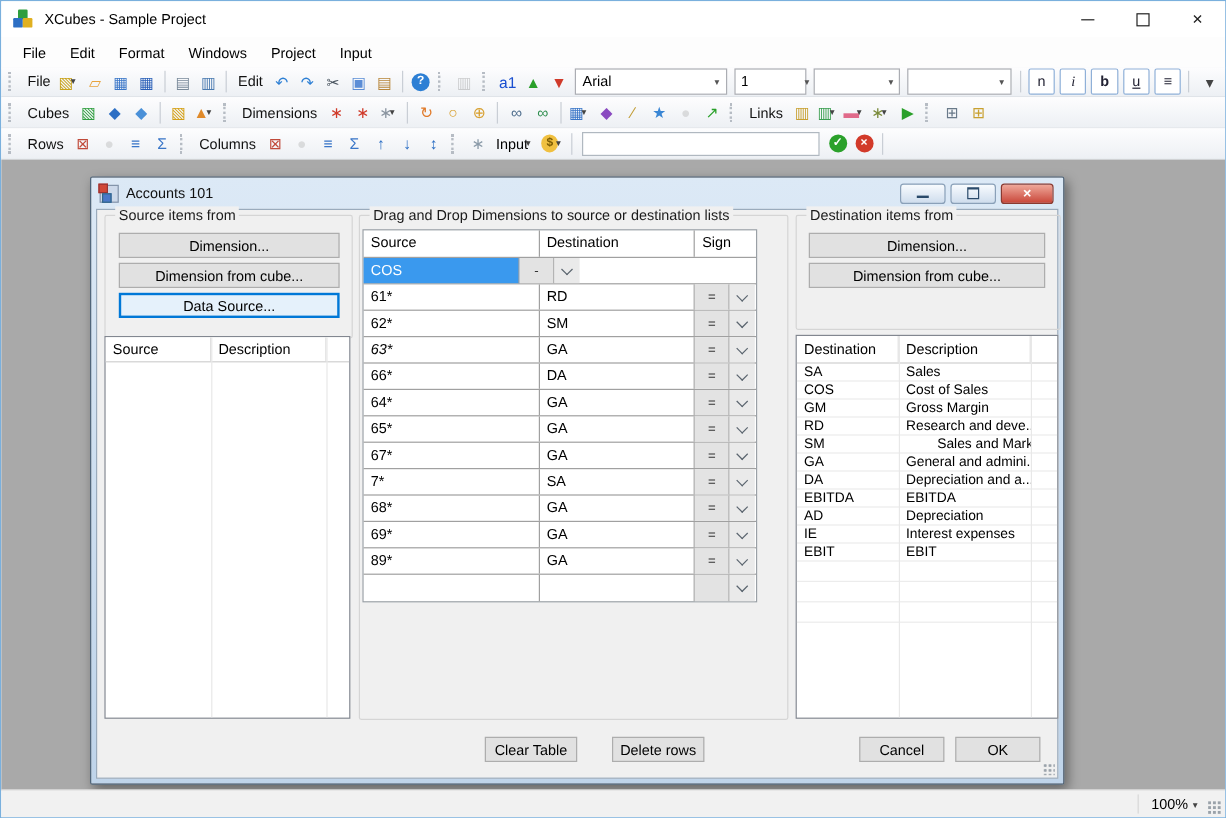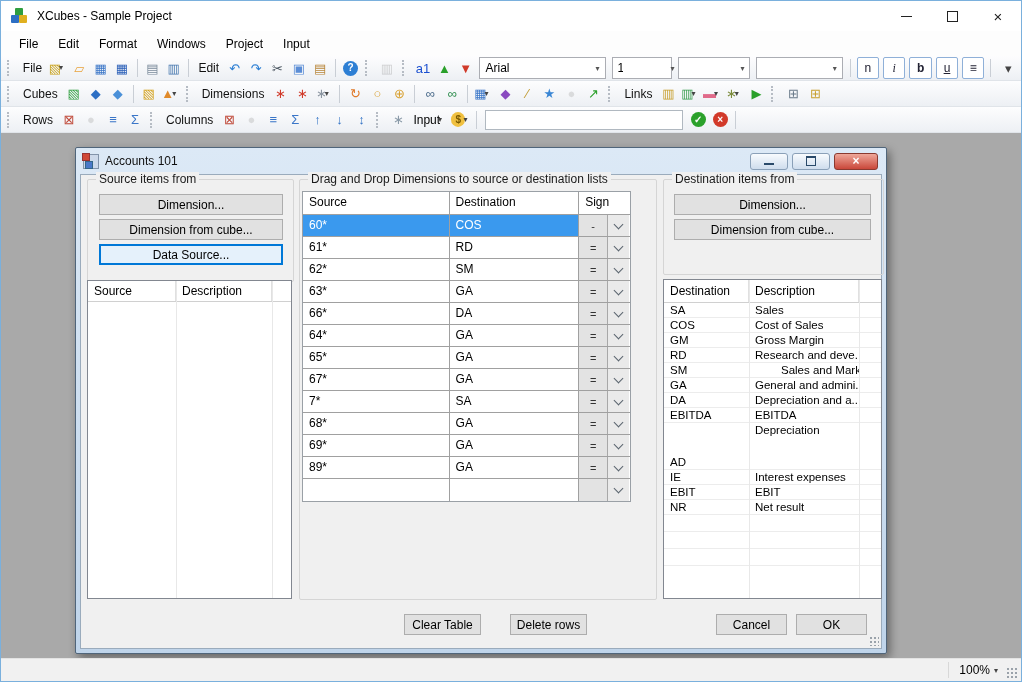--- a/index.html
+++ b/index.html
@@ -415,21 +415,20 @@
         <span class="group-label">Drag and Drop Dimensions to source or destination lists</span>
       </div>
       <div id="map-table" style="left:221px;top:16px;width:329px;">
         <div class="mt-header" id="map-header">
             <span class="mt-hcell" style="width: 147px;">Source</span>
             <span class="mt-hcell" style="width: 130px;">Destination</span>
             <span class="mt-hcell" style="width: 51px;">Sign</span>
           </div>
         <div id="map-rows">
             <div class="mt-row selected">
-              <span class="mt-cell" style="width: 147px;">60*</span>
               <span class="mt-cell" style="width: 130px;">COS</span>
               <span class="sign-wrap" style="width: 51px;">
                 <span class="sign-box" style="width: 28px;">-</span>
                 <span class="chev-box" style="width: 21px;">
                   <span class="chev"></span>
                 </span>
               </span>
             </div>
             <div class="mt-row">
               <span class="mt-cell" style="width: 147px;">61*</span>
@@ -445,21 +444,21 @@
               <span class="mt-cell" style="width: 147px;">62*</span>
               <span class="mt-cell" style="width: 130px;">SM</span>
               <span class="sign-wrap" style="width: 51px;">
                 <span class="sign-box" style="width: 28px;">=</span>
                 <span class="chev-box" style="width: 21px;">
                   <span class="chev"></span>
                 </span>
               </span>
             </div>
             <div class="mt-row">
-              <span class="mt-cell" style="width: 147px;">63*</span>
+              <span class="mt-cell" style="width: 147px; font-style: italic;">63*</span>
               <span class="mt-cell" style="width: 130px;">GA</span>
               <span class="sign-wrap" style="width: 51px;">
                 <span class="sign-box" style="width: 28px;">=</span>
                 <span class="chev-box" style="width: 21px;">
                   <span class="chev"></span>
                 </span>
               </span>
             </div>
             <div class="mt-row">
               <span class="mt-cell" style="width: 147px;">66*</span>
@@ -596,34 +595,30 @@
             </div>
             <div class="lv-row">
               <span class="lv-cell" style="width: 85px;">DA</span>
               <span class="lv-cell" style="width: 110px;">Depreciation and a...</span>
             </div>
             <div class="lv-row">
               <span class="lv-cell" style="width: 85px;">EBITDA</span>
               <span class="lv-cell" style="width: 110px;">EBITDA</span>
             </div>
             <div class="lv-row">
-              <span class="lv-cell" style="width: 85px; margin-top: 32px;">AD</span>
+              <span class="lv-cell" style="width: 85px;">AD</span>
               <span class="lv-cell" style="width: 110px;">Depreciation</span>
             </div>
             <div class="lv-row">
               <span class="lv-cell" style="width: 85px;">IE</span>
               <span class="lv-cell" style="width: 110px;">Interest expenses</span>
             </div>
             <div class="lv-row">
               <span class="lv-cell" style="width: 85px;">EBIT</span>
               <span class="lv-cell" style="width: 110px;">EBIT</span>
-            </div>
-            <div class="lv-row">
-              <span class="lv-cell" style="width: 85px;">NR</span>
-              <span class="lv-cell" style="width: 110px;">Net result</span>
             </div>
             <div class="lv-row" style="height: 16px;"></div>
             <div class="lv-row" style="height: 16px;"></div>
             <div class="lv-row" style="height: 16px;"></div>
           </div>
       </div>
 
       <div id="footer-buttons">
           <div class="win-btn" style="left: 323px; top: 439px; width: 77px;">Clear Table</div>
           <div class="win-btn" style="left: 429px; top: 439px; width: 77px;">Delete rows</div>

